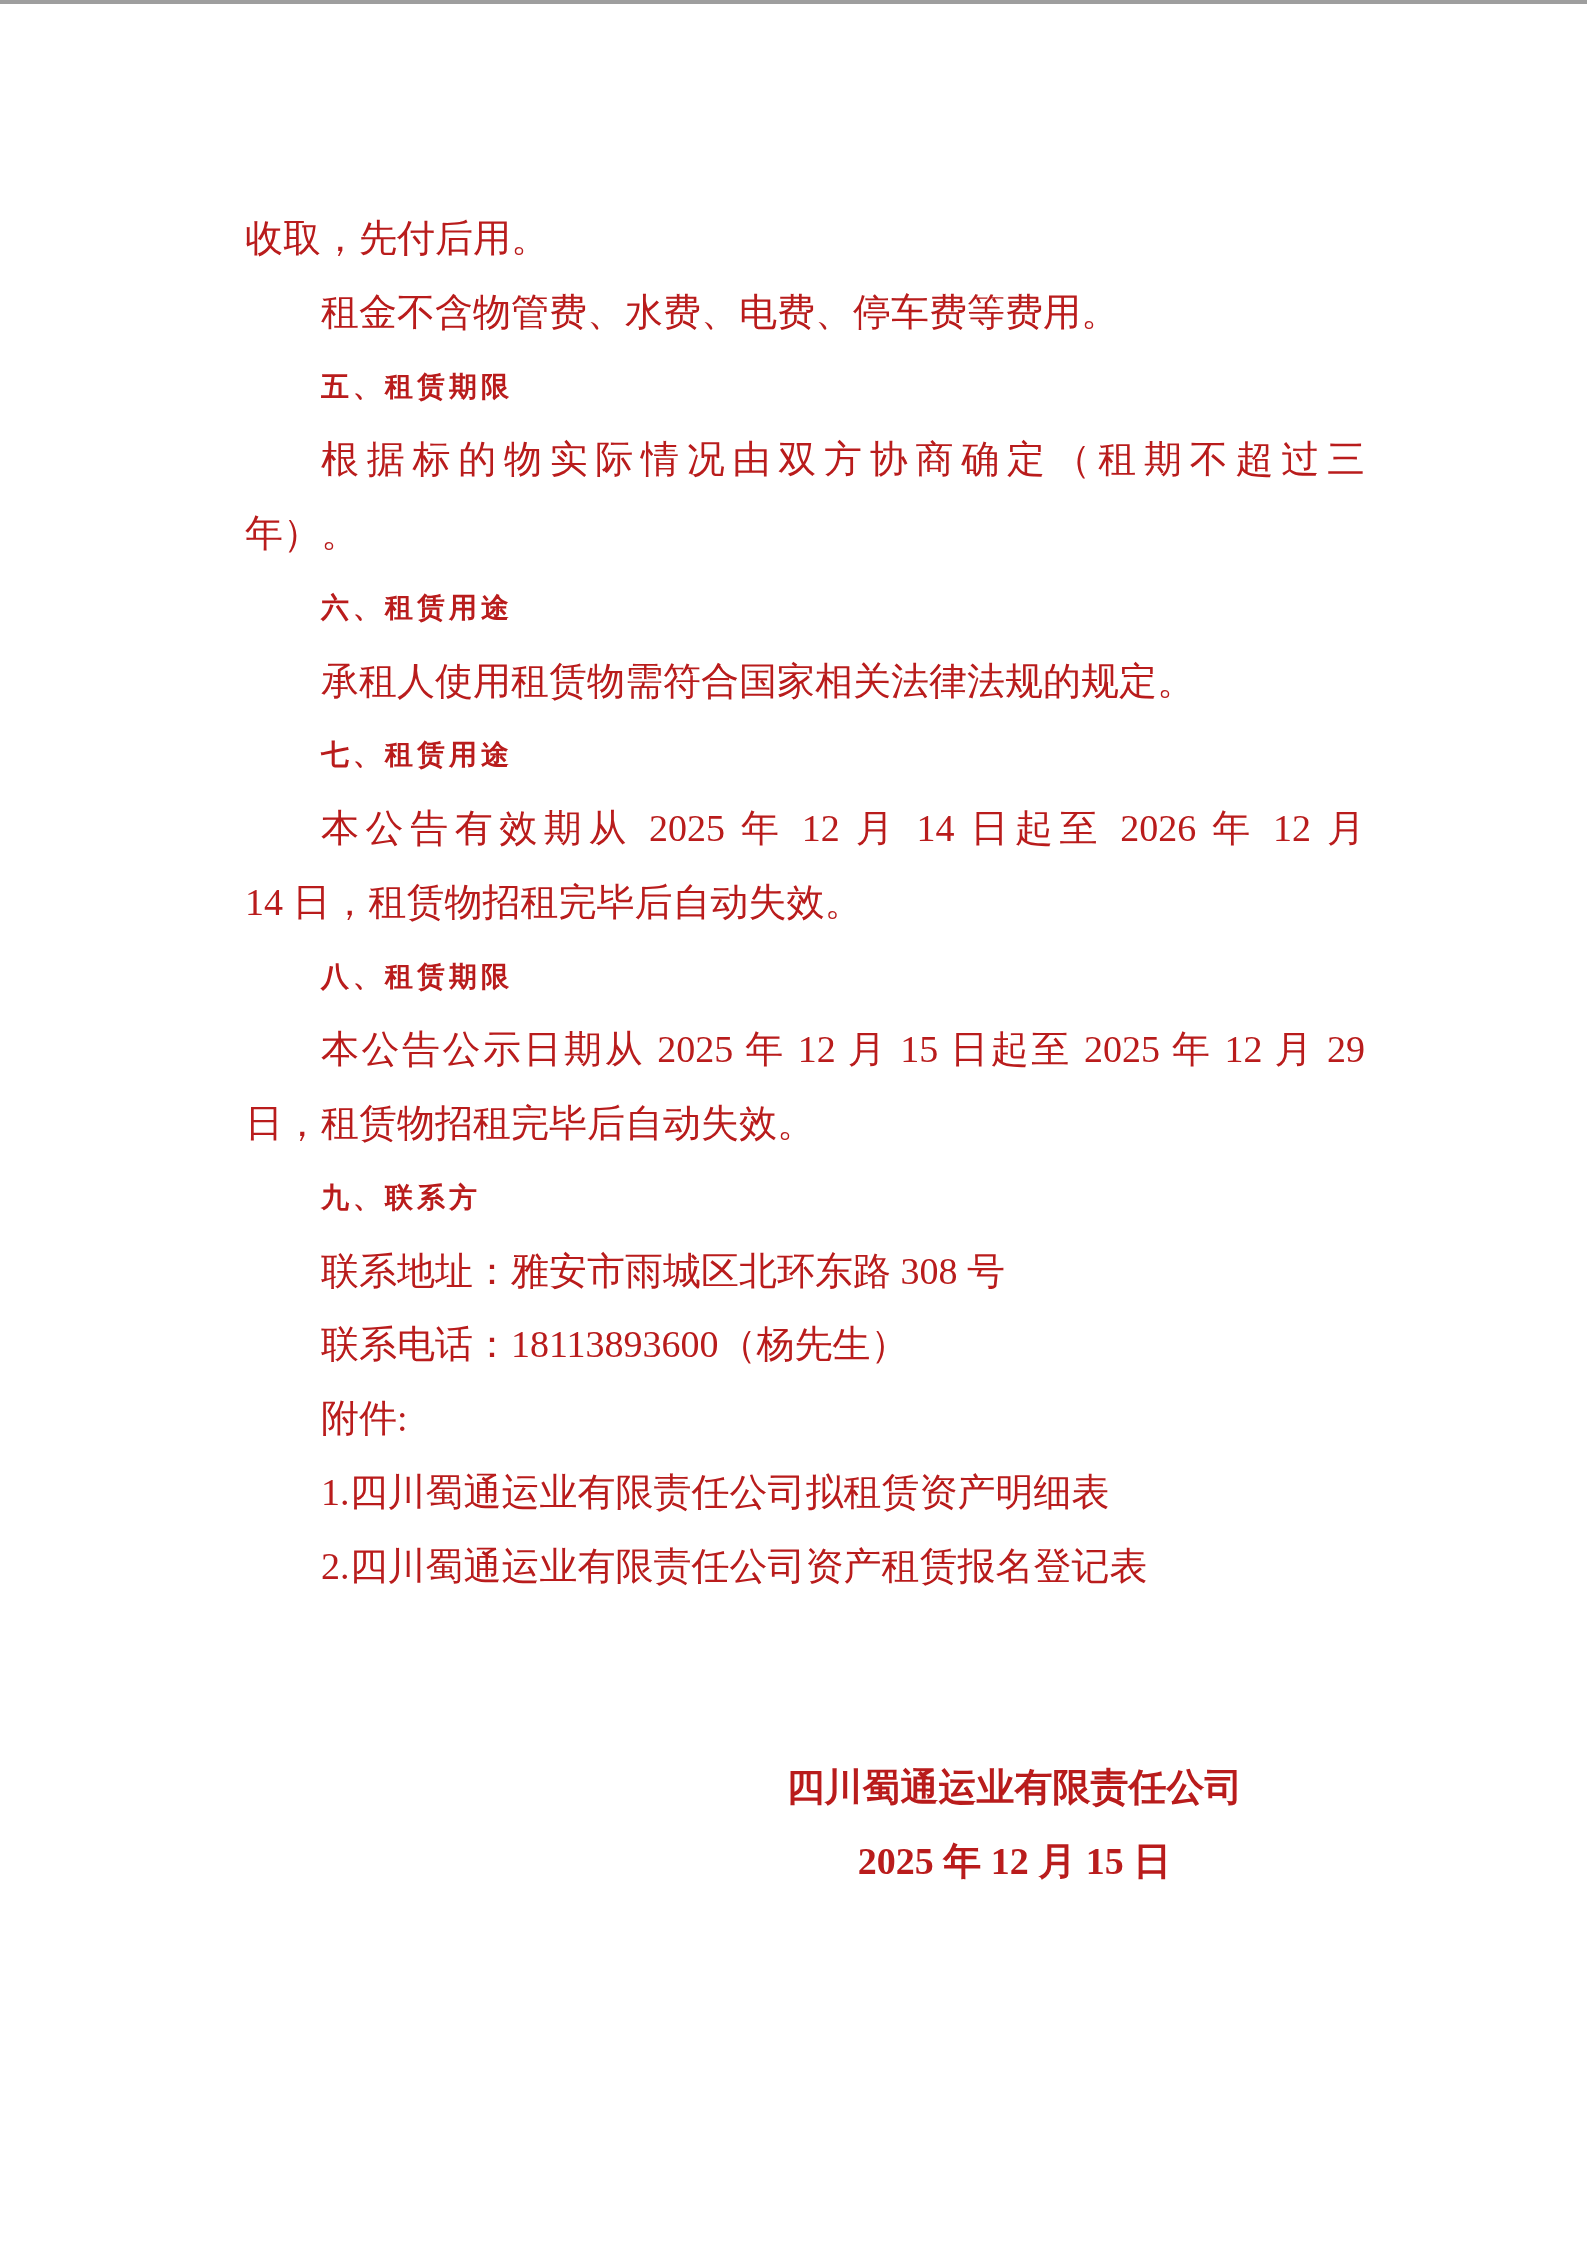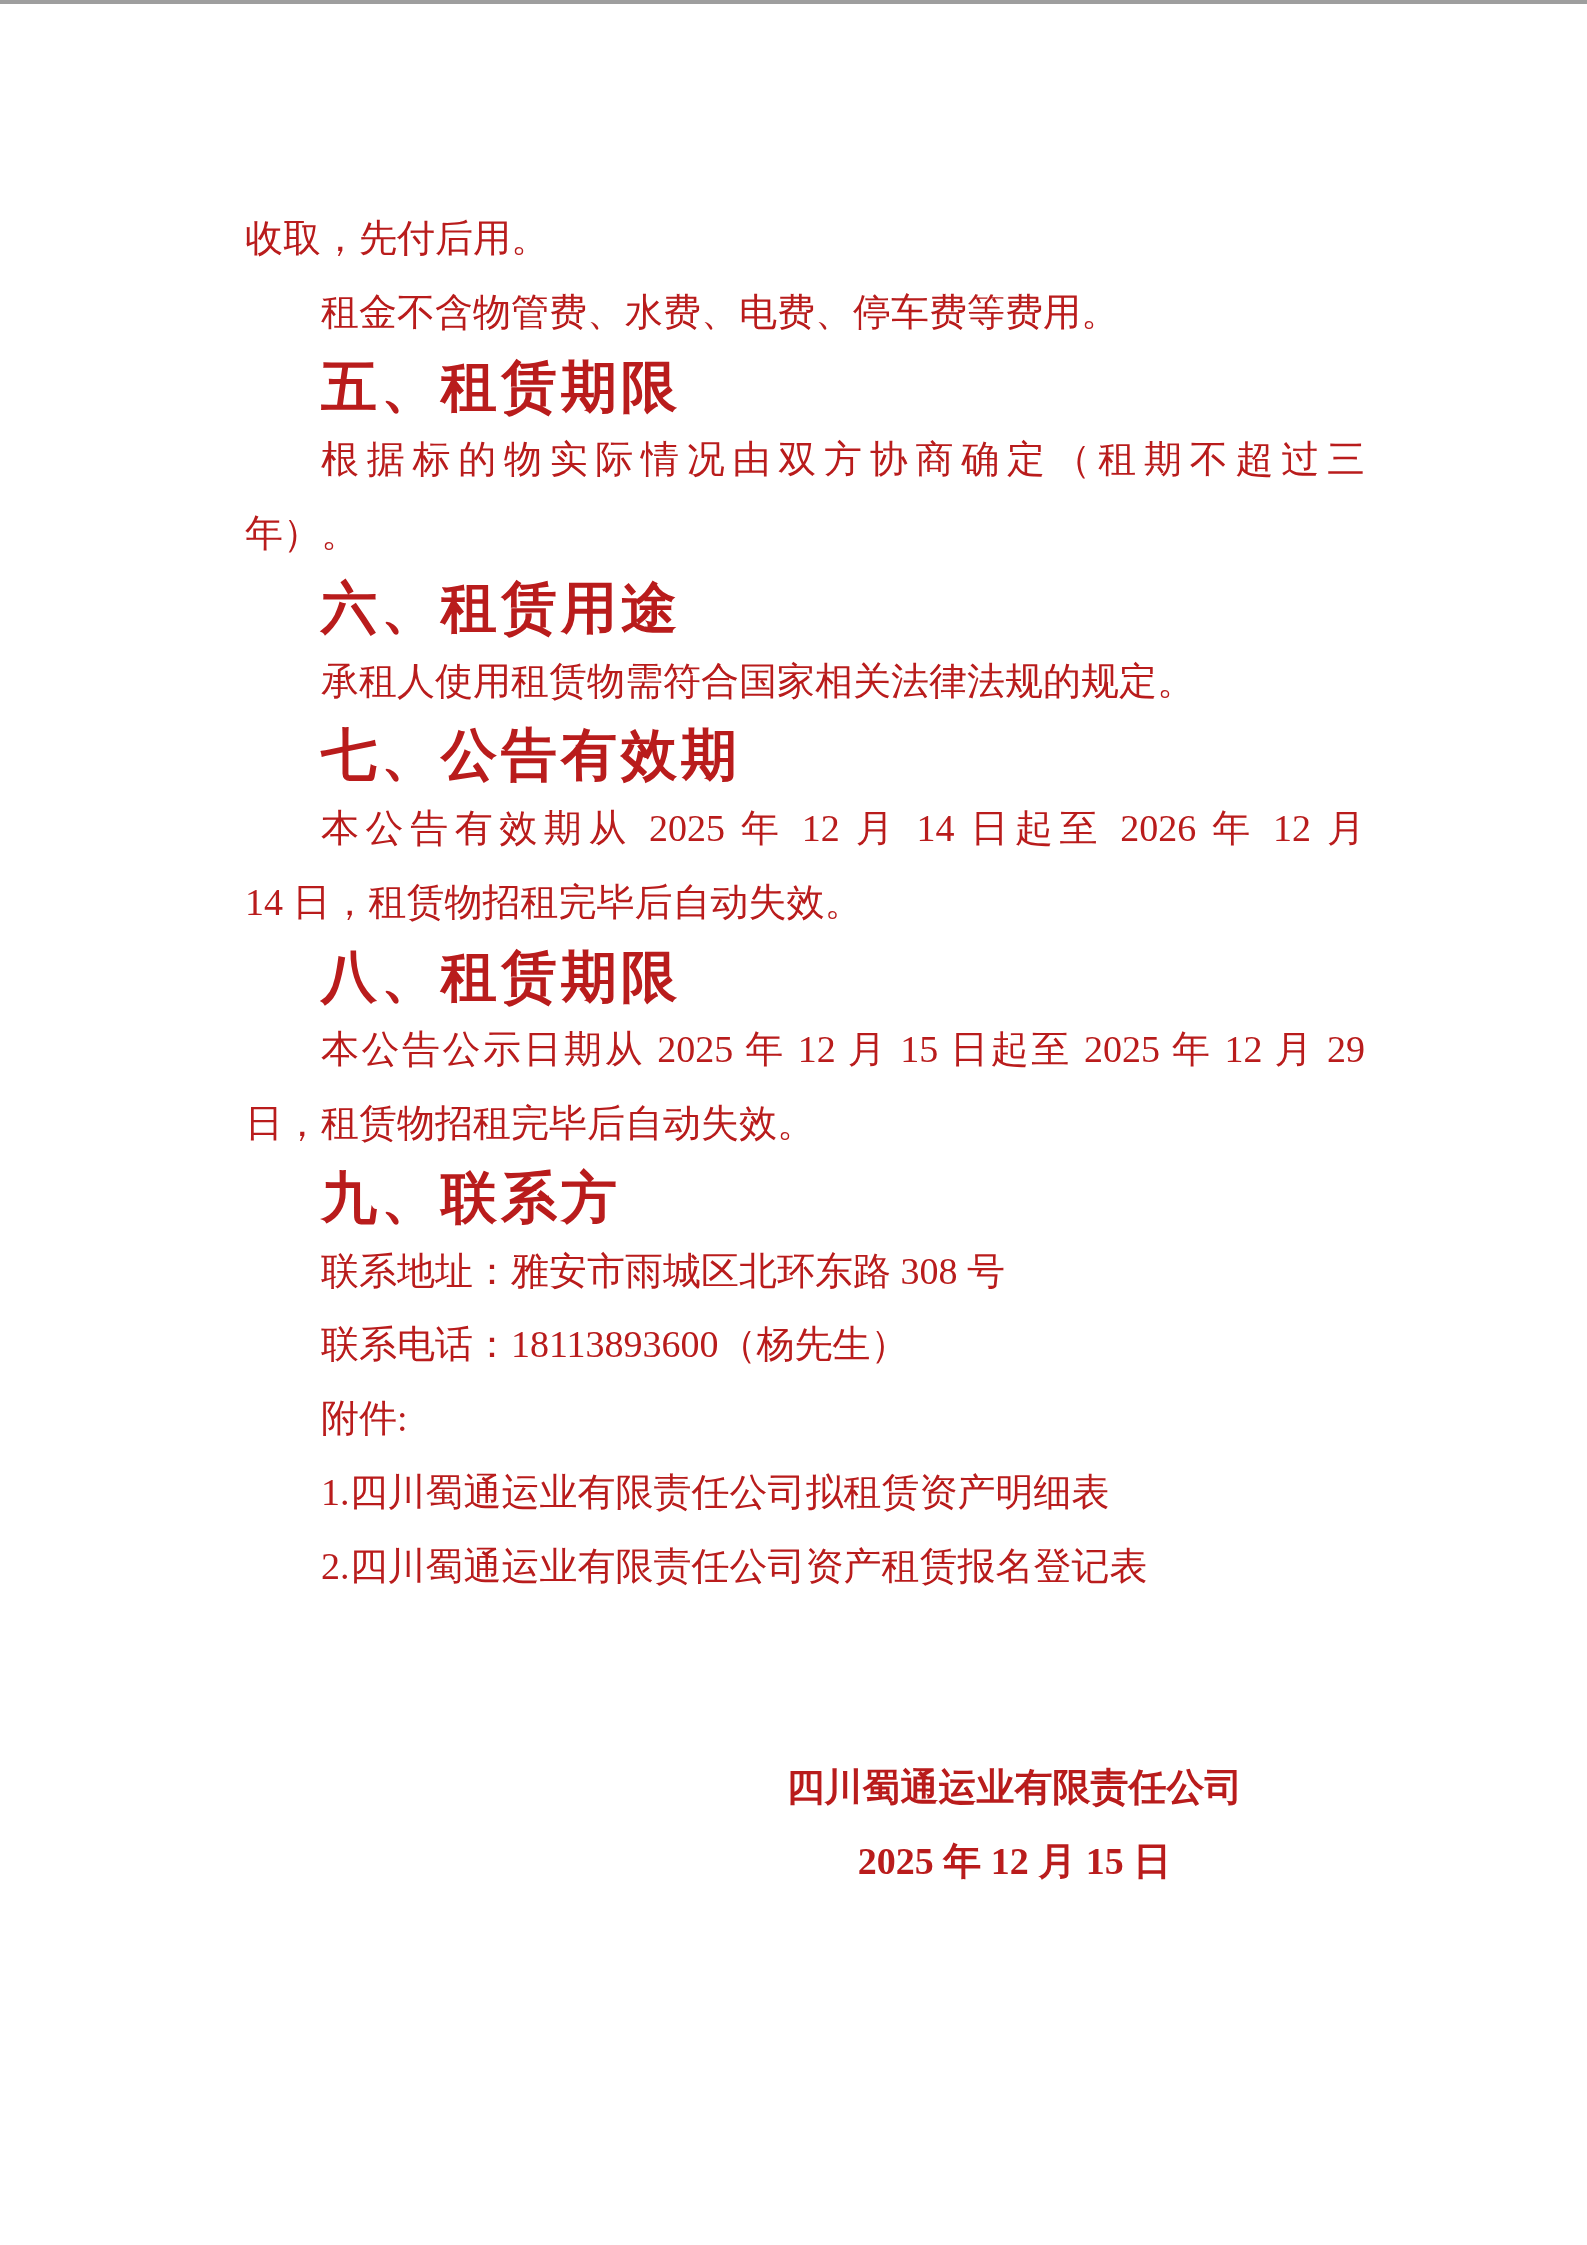--- a/index.html
+++ b/index.html
@@ -35,21 +35,21 @@
   .flush { padding-left: 0; }
   
   .jfull {
     white-space: normal;
     text-align: justify;
     text-align-last: justify;
   }
   .heading {
     font-family: "Liberation Sans", "DejaVu Sans", sans-serif;
     font-weight: bold;
-    font-size: 56px;
+    font-size: 28px;
     letter-spacing: 4px;
   }
   .signature {
     position: absolute;
     left: 472px;
     top: 1747px;
     width: 1085px;
     text-align: center;
     font-weight: bold;
   }
@@ -63,21 +63,21 @@
     <div class="line flush">收取，先付后用。</div>
     <div class="line ind">租金不含物管费、水费、电费、停车费等费用。</div>
 
     <div class="line ind heading">五、租赁期限</div>
     <div class="line ind jfull">根据标的物实际情况由双方协商确定（租期不超过三</div>
     <div class="line flush">年）。</div>
 
     <div class="line ind heading">六、租赁用途</div>
     <div class="line ind">承租人使用租赁物需符合国家相关法律法规的规定。</div>
 
-    <div class="line ind heading">七、公告有效期</div>
+    <div class="line ind heading">七、租赁用途</div>
     <div class="line ind jfull">本公告有效期从 2025 年 12 月 14 日起至 2026 年 12 月</div>
     <div class="line flush">14 日，租赁物招租完毕后自动失效。</div>
 
     <div class="line ind heading">八、租赁期限</div>
     <div class="line ind jfull">本公告公示日期从 2025 年 12 月 15 日起至 2025 年 12 月 29</div>
     <div class="line flush">日，租赁物招租完毕后自动失效。</div>
 
     <div class="line ind heading">九、联系方</div>
     <div class="line ind">联系地址：雅安市雨城区北环东路 308 号</div>
     <div class="line ind">联系电话：18113893600（杨先生）</div>

